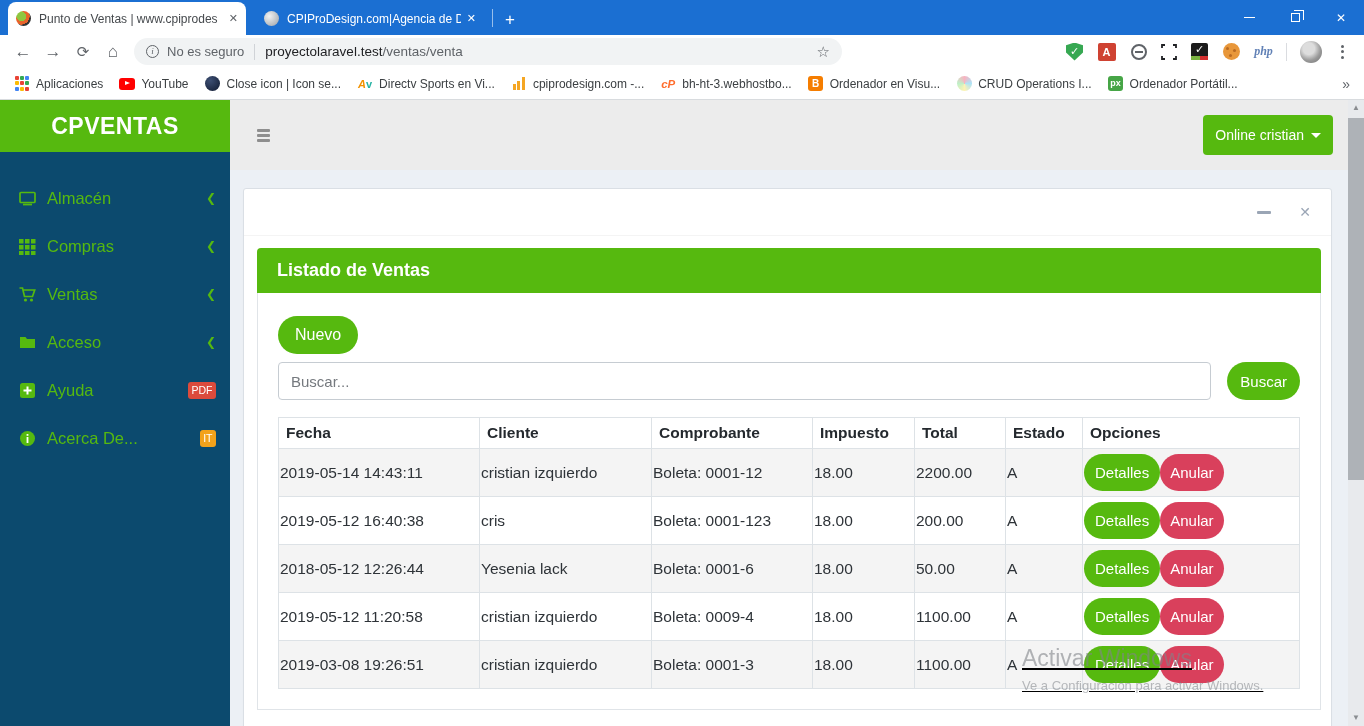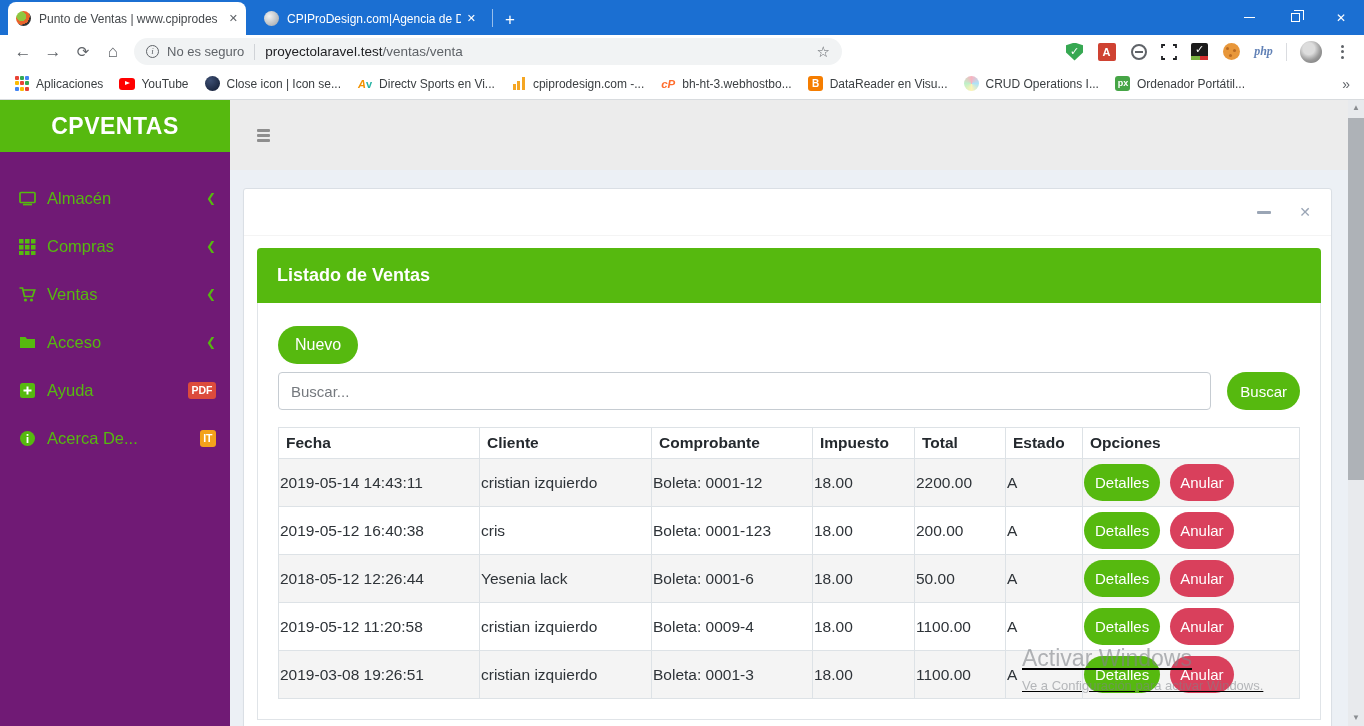--- a/index.html
+++ b/index.html
@@ -69,59 +69,59 @@
 .ic-bars { display:flex; align-items:flex-end; gap:1.5px; height:13px; }
 .ic-bars i { width:3px; background:#f5a623; display:block; }
 .ic-cp { color:#ff6c2c; font-weight:bold; font-size:11.5px; font-style:italic; }
 .ic-blogger { width:15px; height:15px; background:#f57d00; border-radius:3px; color:#fff; font-size:10px; font-weight:bold; text-align:center; line-height:15px; }
 .ic-crud { width:15px; height:15px; border-radius:50%; background:conic-gradient(#f8b3c0, #aee3f7, #fdf3b4, #bff0c8, #f8b3c0); }
 .ic-px { width:15px; height:15px; background:#46a546; border-radius:3px; color:#fff; font-size:9px; font-weight:bold; text-align:center; line-height:15px; }
 .bm-more { margin-left:auto; color:#5f6368; font-size:14px; }
 
 
 .app { position:relative; height:626px; background:#ecf0f5; overflow:hidden; }
-.sidebar { position:absolute; left:0; top:0; width:230px; height:100%; background:#701a75; }
+.sidebar { position:absolute; left:0; top:0; width:230px; height:100%; background:#0c4a6e; }
 .brand { height:52px; background:var(--green); color:#fff; font-size:23px; font-weight:bold; display:flex; align-items:center; justify-content:center; letter-spacing:.5px; }
 .menu { padding-top:22px; }
 .mi { height:48px; display:flex; align-items:center; padding:0 14px 0 19px; color:var(--green); font-size:16.5px; }
 .mi-ic { width:17px; height:17px; margin-right:11px; flex:none; }
 .mi-label { flex:1; }
 .mi-chev { font-size:12px; }
-.badge { color:#fff; font-size:10.5px; font-weight:bold; padding:2.5px 3.5px; border-radius:3px; }
+.badge { color:#fff; font-size:10.5px; font-weight:normal; padding:2.5px 3.5px; border-radius:3px; }
 .badge-pdf { background:#dc4b3c; }
 .badge-it { background:#f3a21b; }
 
 .topnav { position:absolute; left:230px; top:0; width:1118px; height:70px; background:#ececec; }
 .hamb { position:absolute; left:27px; top:29px; display:flex; flex-direction:column; gap:2.5px; }
 .hamb i { width:13px; height:2.5px; background:#8e8e8e; border-radius:1px; }
 .user-btn { position:absolute; right:15px; top:15px; height:40px; background:var(--green); border:none; border-radius:4px; color:#fff; font-size:14px; padding:0 12px; display:flex; align-items:center; gap:7px; font-family:inherit; }
 .caret { width:0; height:0; border-left:5px solid transparent; border-right:5px solid transparent; border-top:5px solid #fff; display:inline-block; }
 
 .box { position:absolute; left:243px; top:88px; width:1089px; height:600px; background:#fff; border:1px solid #dadfe5; border-radius:3px; box-shadow:0 1px 1px rgba(0,0,0,.04); }
 .box-header { height:47px; border-bottom:1px solid #f4f4f4; position:relative; }
 .box-tools { position:absolute; right:20px; top:0; height:100%; display:flex; align-items:center; gap:28px; color:#9aa5b5; }
 .bt-min { width:14px; height:3px; background:#9aa5b5; border-radius:1px; display:block; }
 .bt-close { font-size:14px; font-weight:bold; }
 .box-body { padding:12px 10px 13px 13px; }
 
-.panel-heading { background:var(--green); color:#fff; font-size:18px; font-weight:bold; height:55px; display:flex; align-items:center; padding-left:20px; border-radius:4px 4px 0 0; }
+.panel-heading { background:var(--green); color:#fff; font-size:18px; font-weight:bold; height:45px; display:flex; align-items:center; padding-left:20px; border-radius:4px 4px 0 0; }
 .panel-body { border:1px solid #e0e4e8; border-top:none; padding:23px 20px 20px; }
 .btn { border:none; color:#fff; font-family:inherit; display:inline-flex; align-items:center; justify-content:center; }
 .btn-nuevo { height:38px; padding:0 17px; background:var(--green); border-radius:19px; font-size:16px; margin-bottom:8px; }
 .search-row { display:flex; gap:16px;align-items:center; }
 .search-input { flex:1; height:38px; border:1px solid #c6ccd2; border-radius:4px; padding:0 12px; font-size:15px; font-family:inherit; color:#333; }
 .search-input::placeholder { color:#75797e; }
 .btn-buscar { height:38px; padding:17px 13px; background:var(--green); border-radius:19px; font-size:15px; }
 
 table { margin-top:17px; width:100%; border-collapse:collapse; table-layout:fixed; }
 th, td { border:1px solid #dde2e6; text-align:left; }
 th { font-size:15.5px; color:#24292e; padding:6px 7px; font-weight:bold; }
 td { font-size:15.5px; color:#2e3338; padding:5px 1px; vertical-align:middle; }
 tbody tr:nth-child(odd) { background:#f4f4f4; }
-.btn-cell { display:flex; gap:10px; }
+.btn-cell { display:flex; }
 .btn-det { height:37px; padding:0 11px; background:var(--green); border-radius:18.5px; font-size:15px; }
 .btn-anu { height:37px; padding:0 10px; background:#d9405c; border-radius:18.5px; font-size:15px; }
 
 .vscroll { position:absolute; right:0; top:0; width:16px; height:626px; background:#e8eaed; }
 .vs-arrow { position:absolute; left:0; width:16px; height:16px; color:#8a8d91; font-size:8px; text-align:center; line-height:16px; }
 .vs-up { top:0; } .vs-down { bottom:0; }
 .vs-thumb { position:absolute; left:0; top:18px; width:16px; height:362px; background:#aeb2b7; }
 
 .watermark { position:absolute; left:1022px; top:545px; pointer-events:none; z-index:5;text-decoration:underline; }
 .wm1 { font-size:23px; color:rgba(128,132,137,.6); }
@@ -244,21 +244,21 @@
       <span>cpiprodesign.com -...</span>
     </span>
     <span class="bm">
       <span class="bm-ic ic-cp">cP</span>
       <span>bh-ht-3.webhostbo...</span>
     </span>
     <span class="bm">
       <span class="bm-ic">
           <span class="ic-blogger">B</span>
         </span>
-      <span>DataReader en Visu...</span>
+      <span>Ordenador en Visu...</span>
     </span>
     <span class="bm">
       <span class="bm-ic">
           <span class="ic-crud"></span>
         </span>
       <span>CRUD Operations I...</span>
     </span>
     <span class="bm">
       <span class="bm-ic">
           <span class="ic-px">px</span>
@@ -332,20 +332,24 @@
         </div>
       </nav>
     </aside>
 
     <div class="topnav">
       <span class="hamb">
           <i></i>
           <i></i>
           <i></i>
         </span>
+      <button class="user-btn">
+        <span>Online cristian</span>
+        <span class="caret"></span>
+      </button>
     </div>
 
     <div class="box">
       <div class="box-header">
         <div class="box-tools">
           <span class="bt-min"></span>
           <span class="bt-close">✕</span>
         </div>
       </div>
       <div class="box-body">

